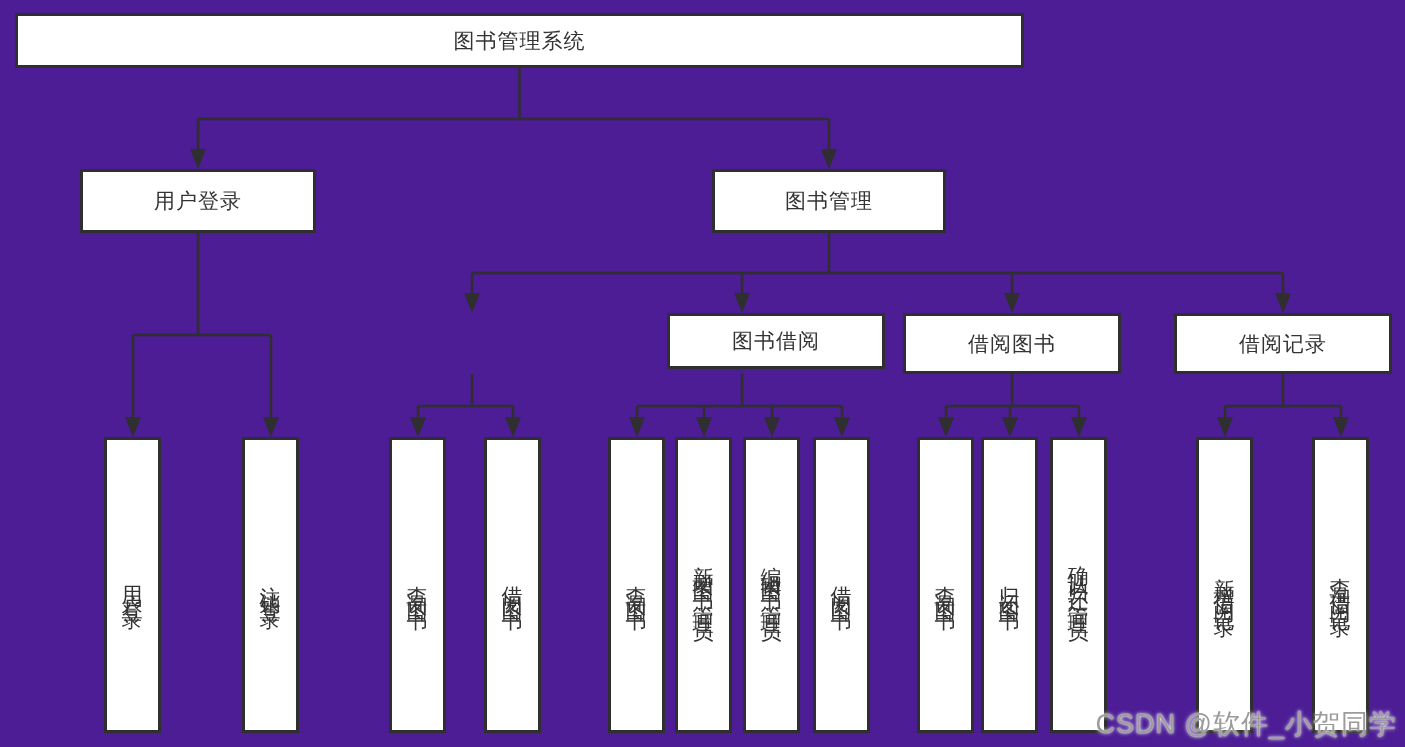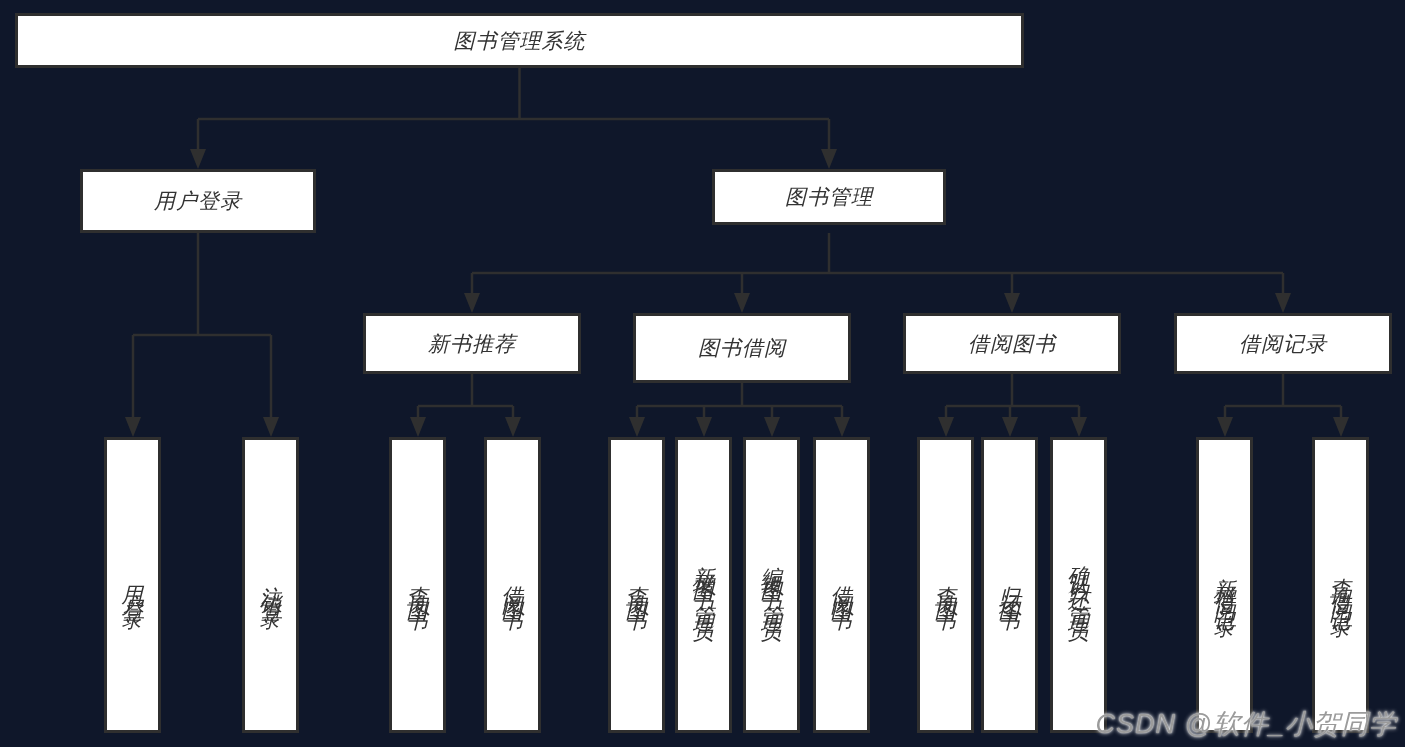--- a/index.html
+++ b/index.html
@@ -1,18 +1,18 @@
 <!DOCTYPE html>
 <html><head>
 <meta charset="utf-8">
 <style>
   html,body{margin:0;padding:0;background:#ffffff;}
   .canvas{
-    position:relative;width:1405px;height:747px;background:#0f172a;overflow:hidden;
-    font-family:"Liberation Sans","DejaVu Sans",sans-serif;color:#333333;font-style:italic;
+    position:relative;width:1405px;height:747px;background:#4c1d95;overflow:hidden;
+    font-family:"Liberation Sans","DejaVu Sans",sans-serif;color:#333333;
   }
   .connectors{position:absolute;left:0;top:0;width:1405px;height:747px;}
   .node{
     position:absolute;box-sizing:border-box;background:#ffffff;
     border:3px solid #2f2f2f;display:flex;align-items:center;justify-content:center;
     font-size:21px;letter-spacing:1px;color:#333333;z-index:2;
   }
   .node.vtext span{
     writing-mode:vertical-rl;letter-spacing:8px;font-size:21px;line-height:1;
     display:block;
@@ -68,28 +68,25 @@
     </g>
   </svg>
 
   <div class="node" style="left:15px;top:13px;width:1009px;height:55px;">
     <span>图书管理系统</span>
   </div>
 
   <div class="node" style="left:80px;top:169px;width:236px;height:64px;">
     <span>用户登录</span>
   </div>
-  <div class="node" style="left:712px;top:169px;width:234px;height:56px;">
+  <div class="node" style="left:712px;top:169px;width:234px;height:64px;">
     <span>图书管理</span>
   </div>
 
-  <div class="node" style="left:363px;top:313px;width:218px;height:61px;">
-    <span>新书推荐</span>
-  </div>
-  <div class="node" style="left:633px;top:313px;width:218px;height:70px;">
+  <div class="node" style="left:667px;top:313px;width:218px;height:56px;">
     <span>图书借阅</span>
   </div>
   <div class="node" style="left:903px;top:313px;width:218px;height:61px;">
     <span>借阅图书</span>
   </div>
   <div class="node" style="left:1174px;top:313px;width:218px;height:61px;">
     <span>借阅记录</span>
   </div>
 
   <div class="node vtext" style="left:104px;top:437px;width:57px;height:296px;">

